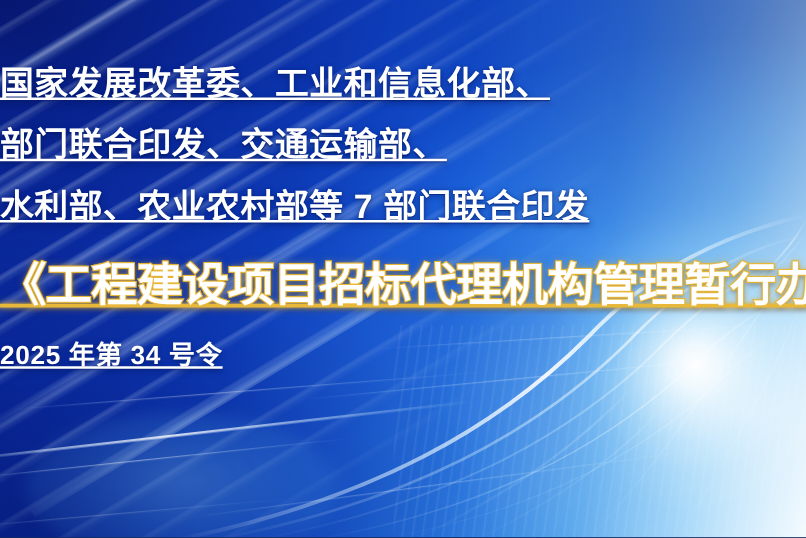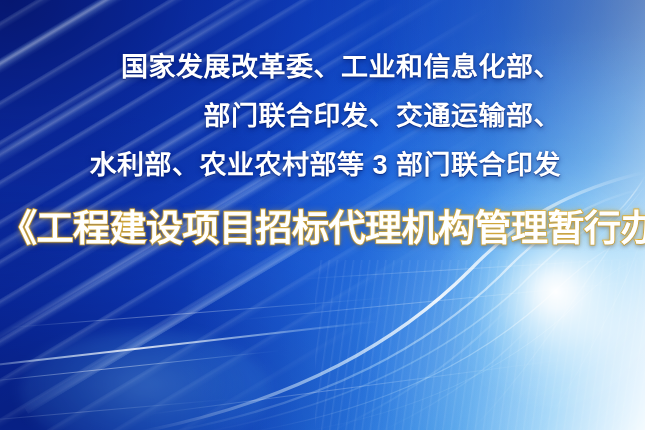--- a/index.html
+++ b/index.html
@@ -211,25 +211,26 @@
   .text-layer {
     position: absolute;
     inset: 0;
     display: block;
   }
 
   .line {
     position: absolute;
     left: 0;
     width: 561px;
-    text-align: right;
+    text-align: left;
     color: #ffffff;
     font-weight: 700;
     letter-spacing: 0.5px;
     white-space: nowrap;
+    text-decoration: underline;
   }
 
   .hdr {
     font-size: 27px;
     line-height: 30px;
     text-shadow:
       0 1px 0 rgba(4,28,110,0.55),
       0 2px 5px rgba(3,22,95,0.55),
       0 0 2px rgba(6,40,140,0.45);
   }
@@ -325,19 +326,20 @@
   </svg>
 
   <div class="bg-rightwash"></div>
   <div class="bg-glow2"></div>
   <div class="bg-glow"></div>
   <div class="scan"></div>
 
   <div class="text-layer">
     <div class="line hdr hdr1">国家发展改革委、工业和信息化部、</div>
     <div class="line hdr hdr2">部门联合印发、交通运输部、</div>
-    <div class="line hdr hdr3">水利部、农业农村部等 3 部门联合印发</div>
+    <div class="line hdr hdr3">水利部、农业农村部等 7 部门联合印发</div>
 
     <div class="line title">《工程建设项目招标代理机构管理暂行办法》</div>
 
+    <div class="line subtitle">2025 年第 34 号令</div>
   </div>
 
 </div>
 
 </body></html>

